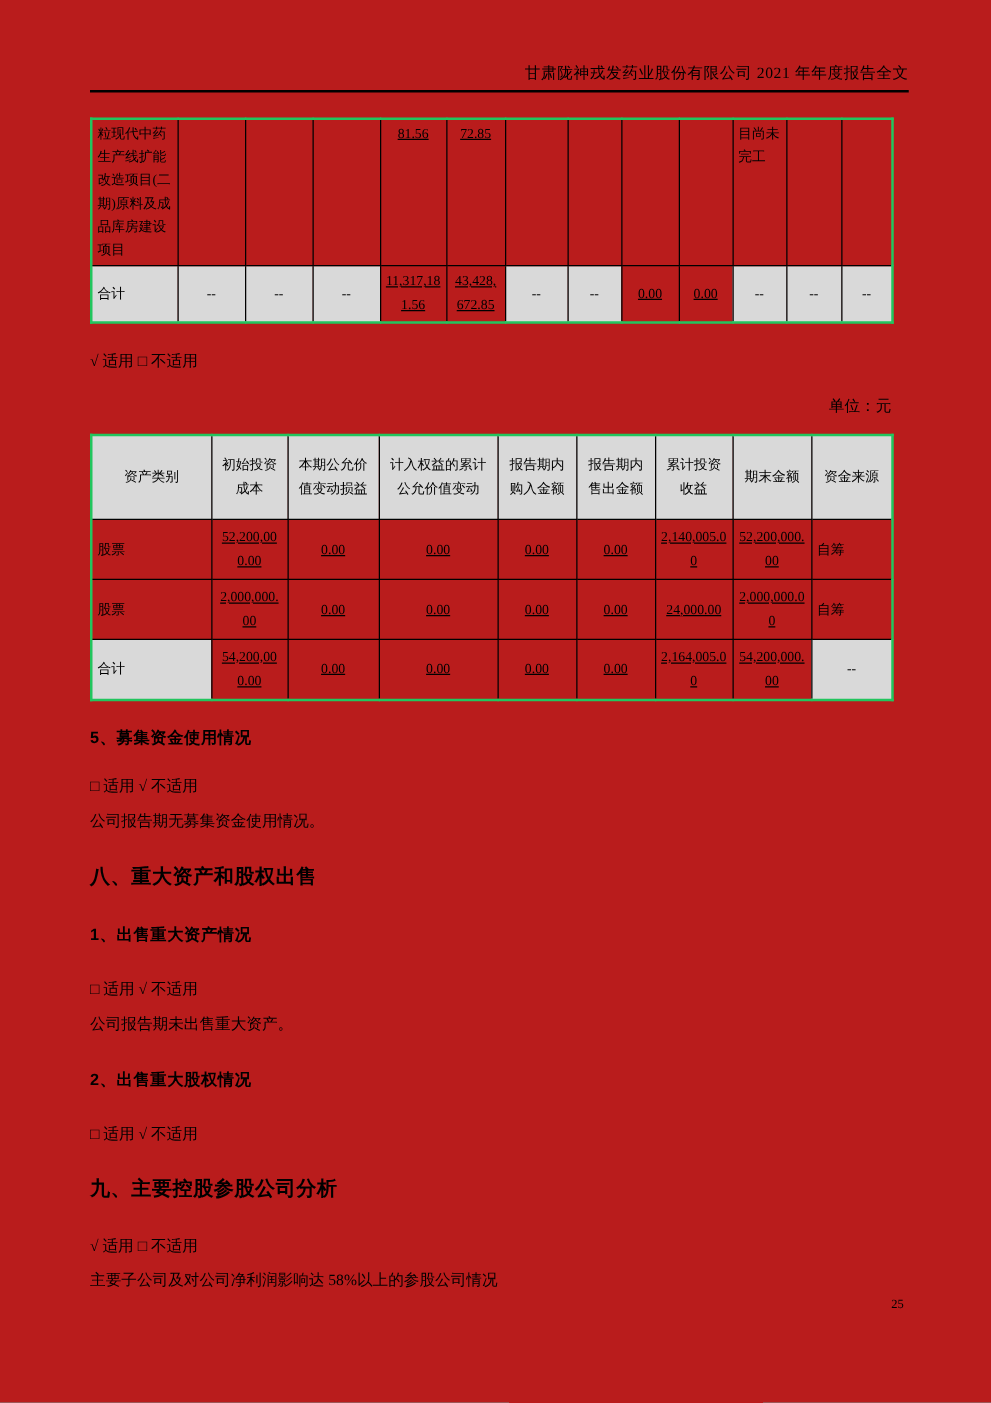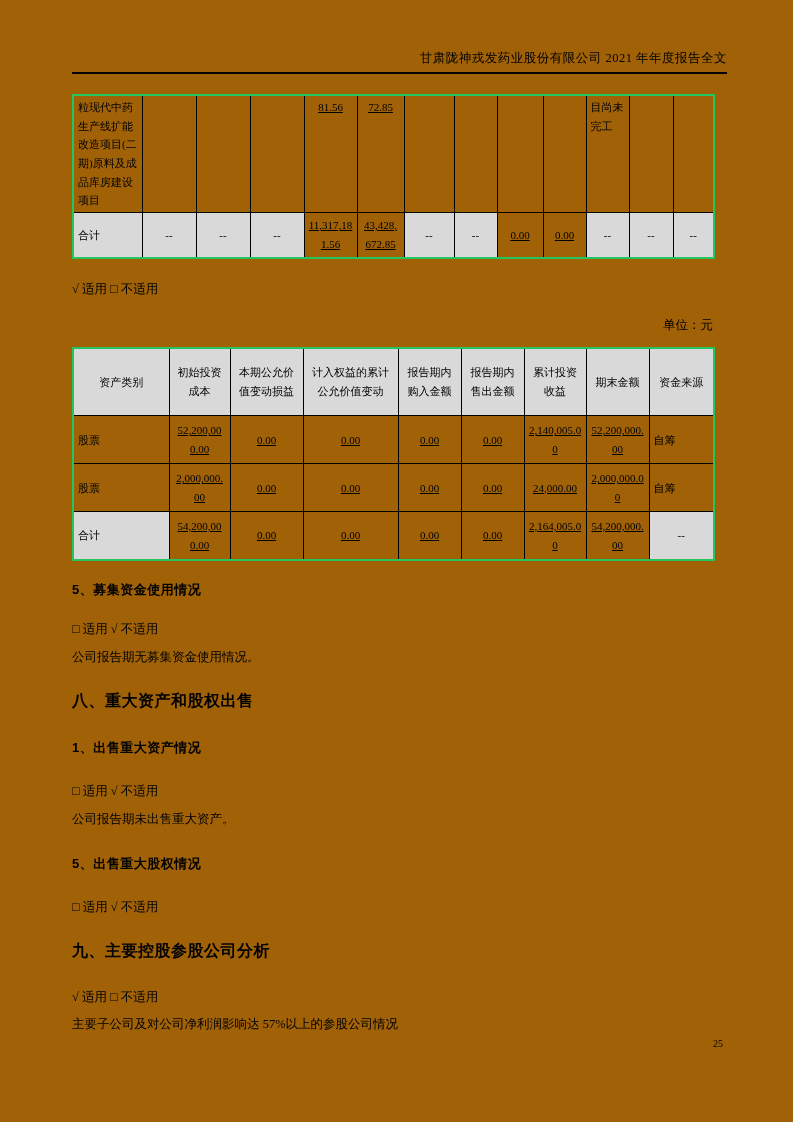--- a/index.html
+++ b/index.html
@@ -1,21 +1,21 @@
 <!DOCTYPE html>
 <html><head>
 <meta charset="utf-8">
 <style>
   * { box-sizing: border-box; margin: 0; padding: 0; }
   html, body { background: #888; }
   .page {
     position: relative;
     width: 793px; height: 1122px;
     margin: 0 auto;
-    background: #a16207;
+    background: #b91c1c;
     color: #000;
     font-family: "Liberation Serif", "DejaVu Serif", serif;
     padding: 0 66px 0 72px;
     overflow: hidden;
   }
   .doc-header {
     padding-top: 50px;
     text-align: right;
     font-size: 12.5px;
     line-height: 16px;
@@ -208,22 +208,22 @@
   <div class="h-sub mt-s5h">5、募集资金使用情况</div>
   <div class="line mt-appl">□ 适用 √ 不适用</div>
   <div class="line mt-note">公司报告期无募集资金使用情况。</div>
 
   <div class="h-major mt-s8h">八、重大资产和股权出售</div>
 
   <div class="h-sub mt-s81h">1、出售重大资产情况</div>
   <div class="line mt-appl8">□ 适用 √ 不适用</div>
   <div class="line mt-note">公司报告期未出售重大资产。</div>
 
-  <div class="h-sub mt-s82h">5、出售重大股权情况</div>
+  <div class="h-sub mt-s82h">2、出售重大股权情况</div>
   <div class="line mt-appl8">□ 适用 √ 不适用</div>
 
   <div class="h-major mt-s9h">九、主要控股参股公司分析</div>
   <div class="line mt-appl9">√ 适用 □ 不适用</div>
-  <div class="line mt-note9">主要子公司及对公司净利润影响达 57%以上的参股公司情况</div>
+  <div class="line mt-note9">主要子公司及对公司净利润影响达 58%以上的参股公司情况</div>
 
   <div class="page-number">25</div>
 
 </div>
 
 </body></html>

